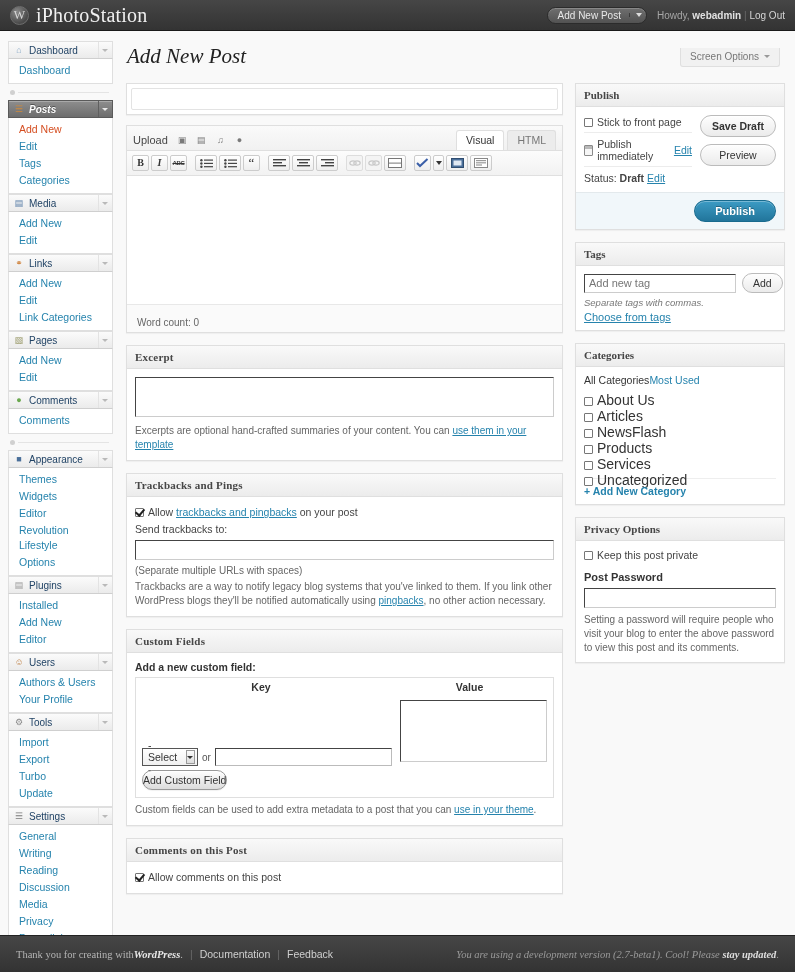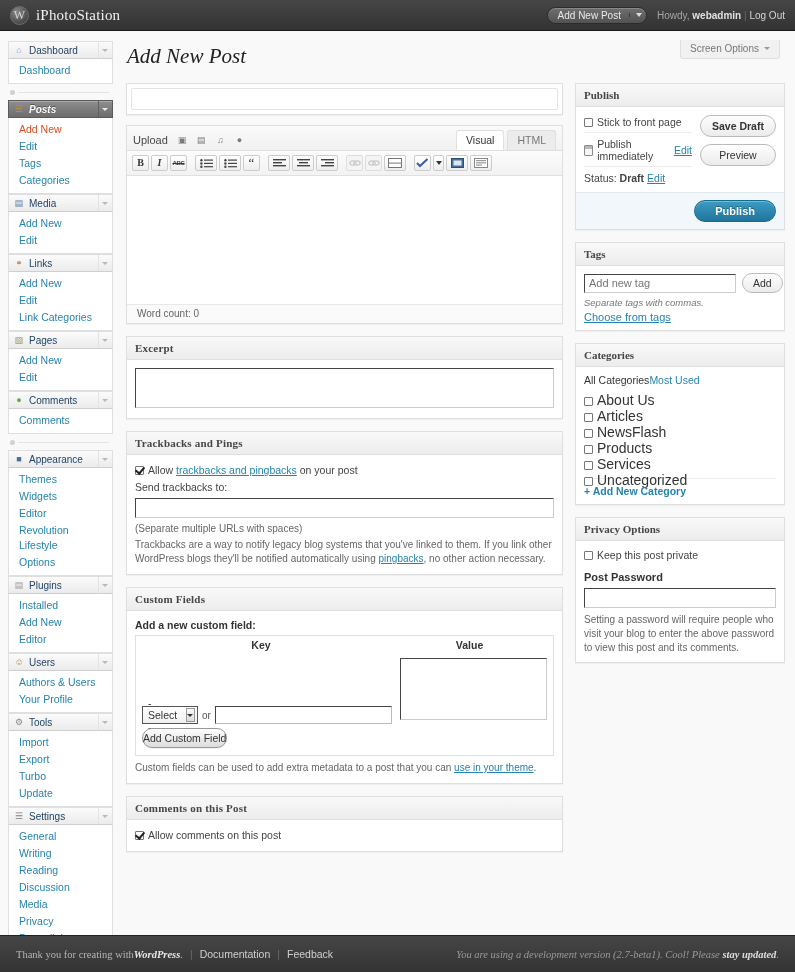--- a/index.html
+++ b/index.html
@@ -29,21 +29,21 @@
     background: radial-gradient(circle at 35% 30%, #8a8a8a, #4a4a4a 70%);
     border: 1px solid #6d6d6d;
     margin-right: 7px;
     display:flex; align-items:center; justify-content:center;
     color:#d8d8d8; font-family:"Liberation Serif", serif; font-size:12px;
     line-height:1;
   }
   #site-title {
     color: #f0f0f0;
     font-family: "Liberation Serif", serif;
-    font-size: 15px;
+    font-size: 20px;
     font-weight: normal;
     letter-spacing: .2px;
   }
   #header-right {
     margin-left: auto;
     display: flex; align-items: center; gap: 10px;
   }
   .newpost-btn {
     display:flex; align-items:center;
     background: linear-gradient(to bottom,#6f6f6f,#525252);
@@ -64,21 +64,21 @@
     width:0;height:0;border-left:3px solid transparent;border-right:3px solid transparent;
     border-top:4px solid #ddd;
   }
   #howdy { color:#a6a6a6; font-size:10px; }
   #howdy b { color:#e0e0e0; font-weight:bold; }
   #howdy a { color:#d5d5d5; text-decoration:none; }
   .sep { color:#6a6a6a; }
 
   
   #screen-options-tab {
-    position:absolute; right:15px; top:40px;
+    position:absolute; right:15px; top:48px;
     background:#f1f1f1;
     border:1px solid #dfdfdf; border-top:none;
     border-radius:0 0 3px 3px;
     font-size:10px; color:#777;
     padding:3px 9px 4px 9px;
     display:flex; align-items:center; gap:5px;
     z-index:5;
   }
   .caret-sm { width:0;height:0;border-left:3px solid transparent;border-right:3px solid transparent;border-top:3px solid #999; }
 
@@ -236,21 +236,21 @@
   #status-bar {
     border-top:1px solid #e8e8e8;
     background:#f6f6f6;
     font-size:10px; color:#555;
     padding: 3px 6px;
   }
   #wordcount-bar {
     border-top:1px solid #e8e8e8;
     background:#fafafa;
     font-size:10px; color:#666;
-    padding: 3px 8px 4px 10px;
+    padding: 12px 8px 4px 10px;
   }
 
   
   .cbox {
     width:9px;height:9px;border:1px solid #767676;background:#fff;
     display:inline-block; vertical-align:-1px; margin-right:4px;
     position:relative; border-radius:1px;
   }
   .cbox.checked:after {
     content:"";
@@ -682,20 +682,23 @@
           <div id="wordcount-bar">
             <span>Word count:</span>
             <span>0</span>
           </div>
         </div>
 
         <div class="box">
           <div class="box-head">Excerpt</div>
           <div class="box-body">
             <textarea class="inp" id="excerpt-ta" style=""></textarea>
+            <div class="hint" style="margin-top:5px">
+              <span>Excerpts are optional hand-crafted summaries of your content. You can </span><a class="lnk" href="#">use them in your template</a>
+            </div>
           </div>
         </div>
 
         <div class="box">
           <div class="box-head">Trackbacks and Pings</div>
           <div class="box-body">
             <div class="txt">
               <span class="cbox checked"></span><span>Allow </span><a class="lnk" href="#">trackbacks and pingbacks</a><span> on your post</span>
             </div>
             <div class="txt" style="margin:2px 0 3px 0">Send trackbacks to:</div>

